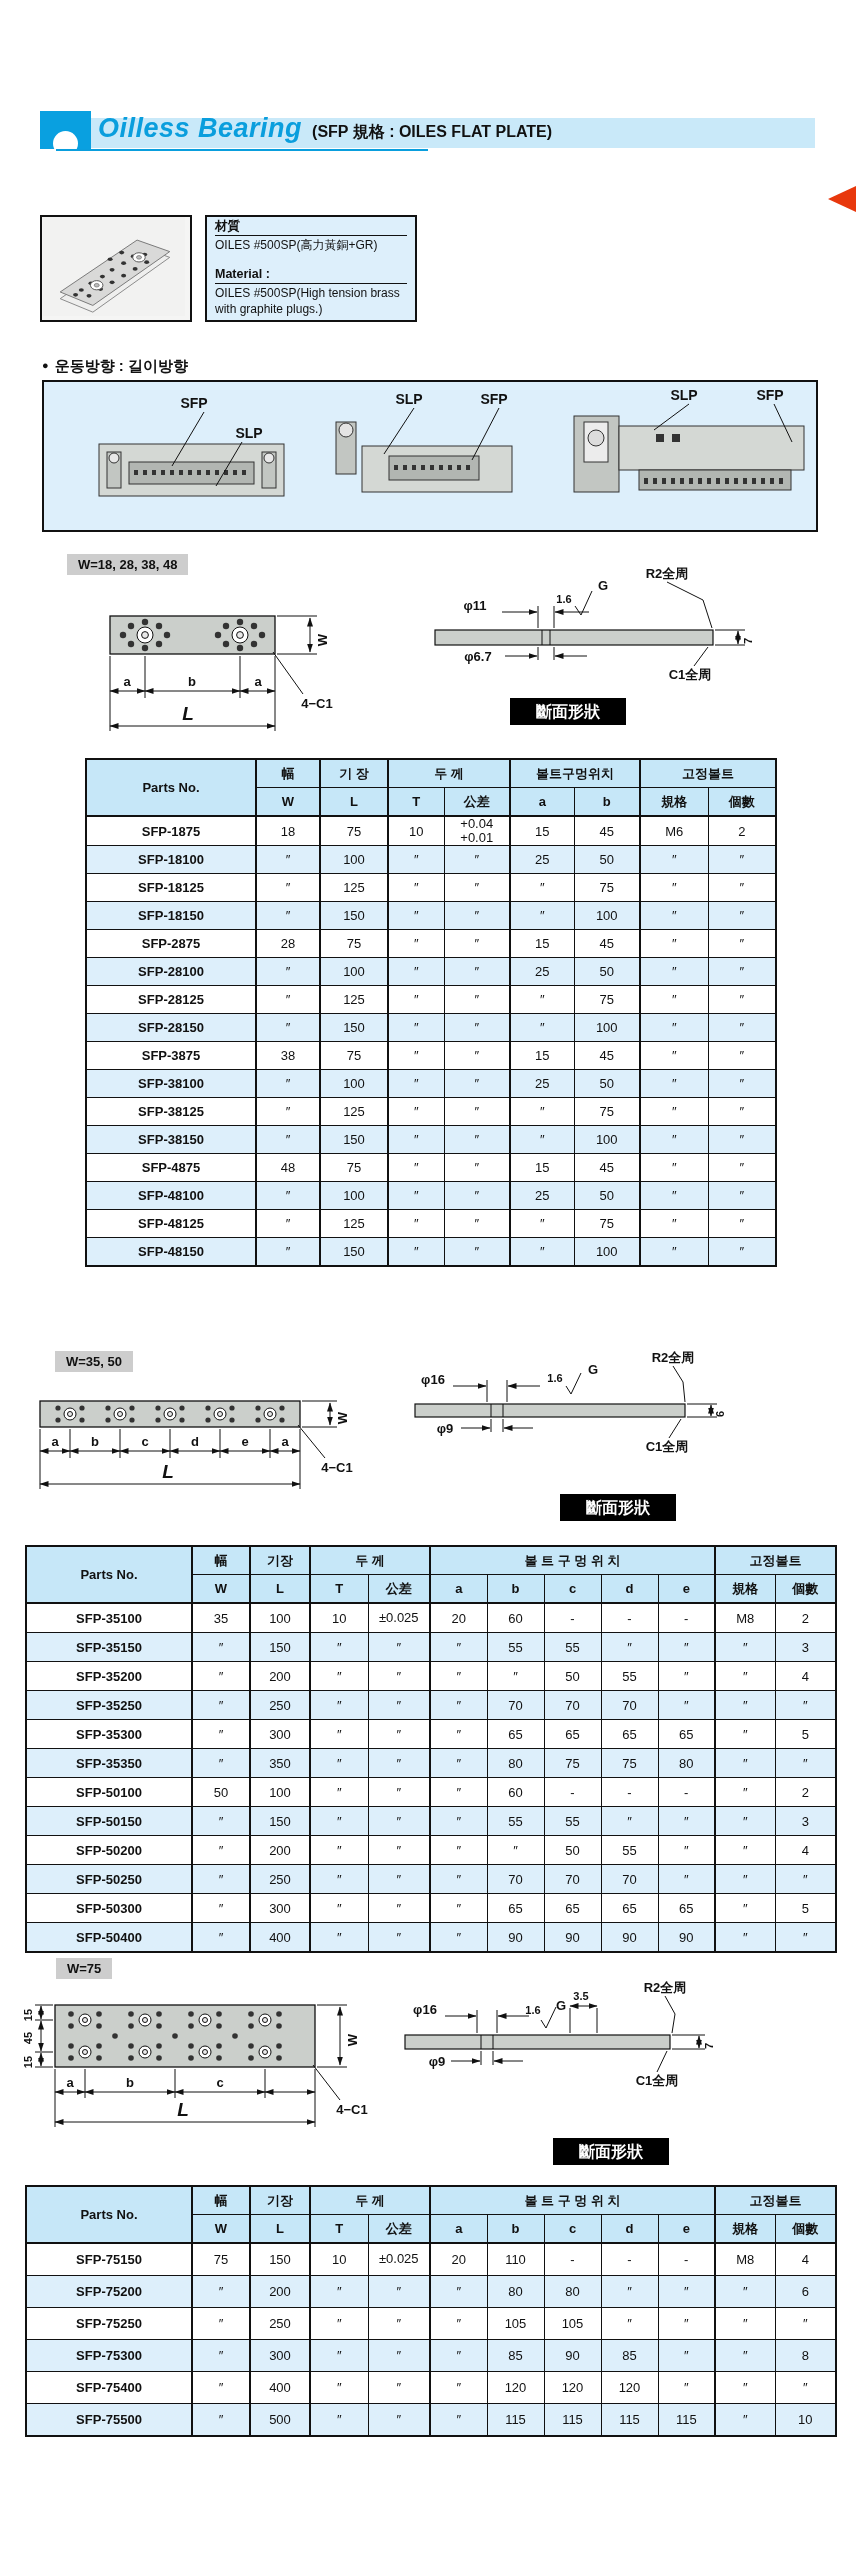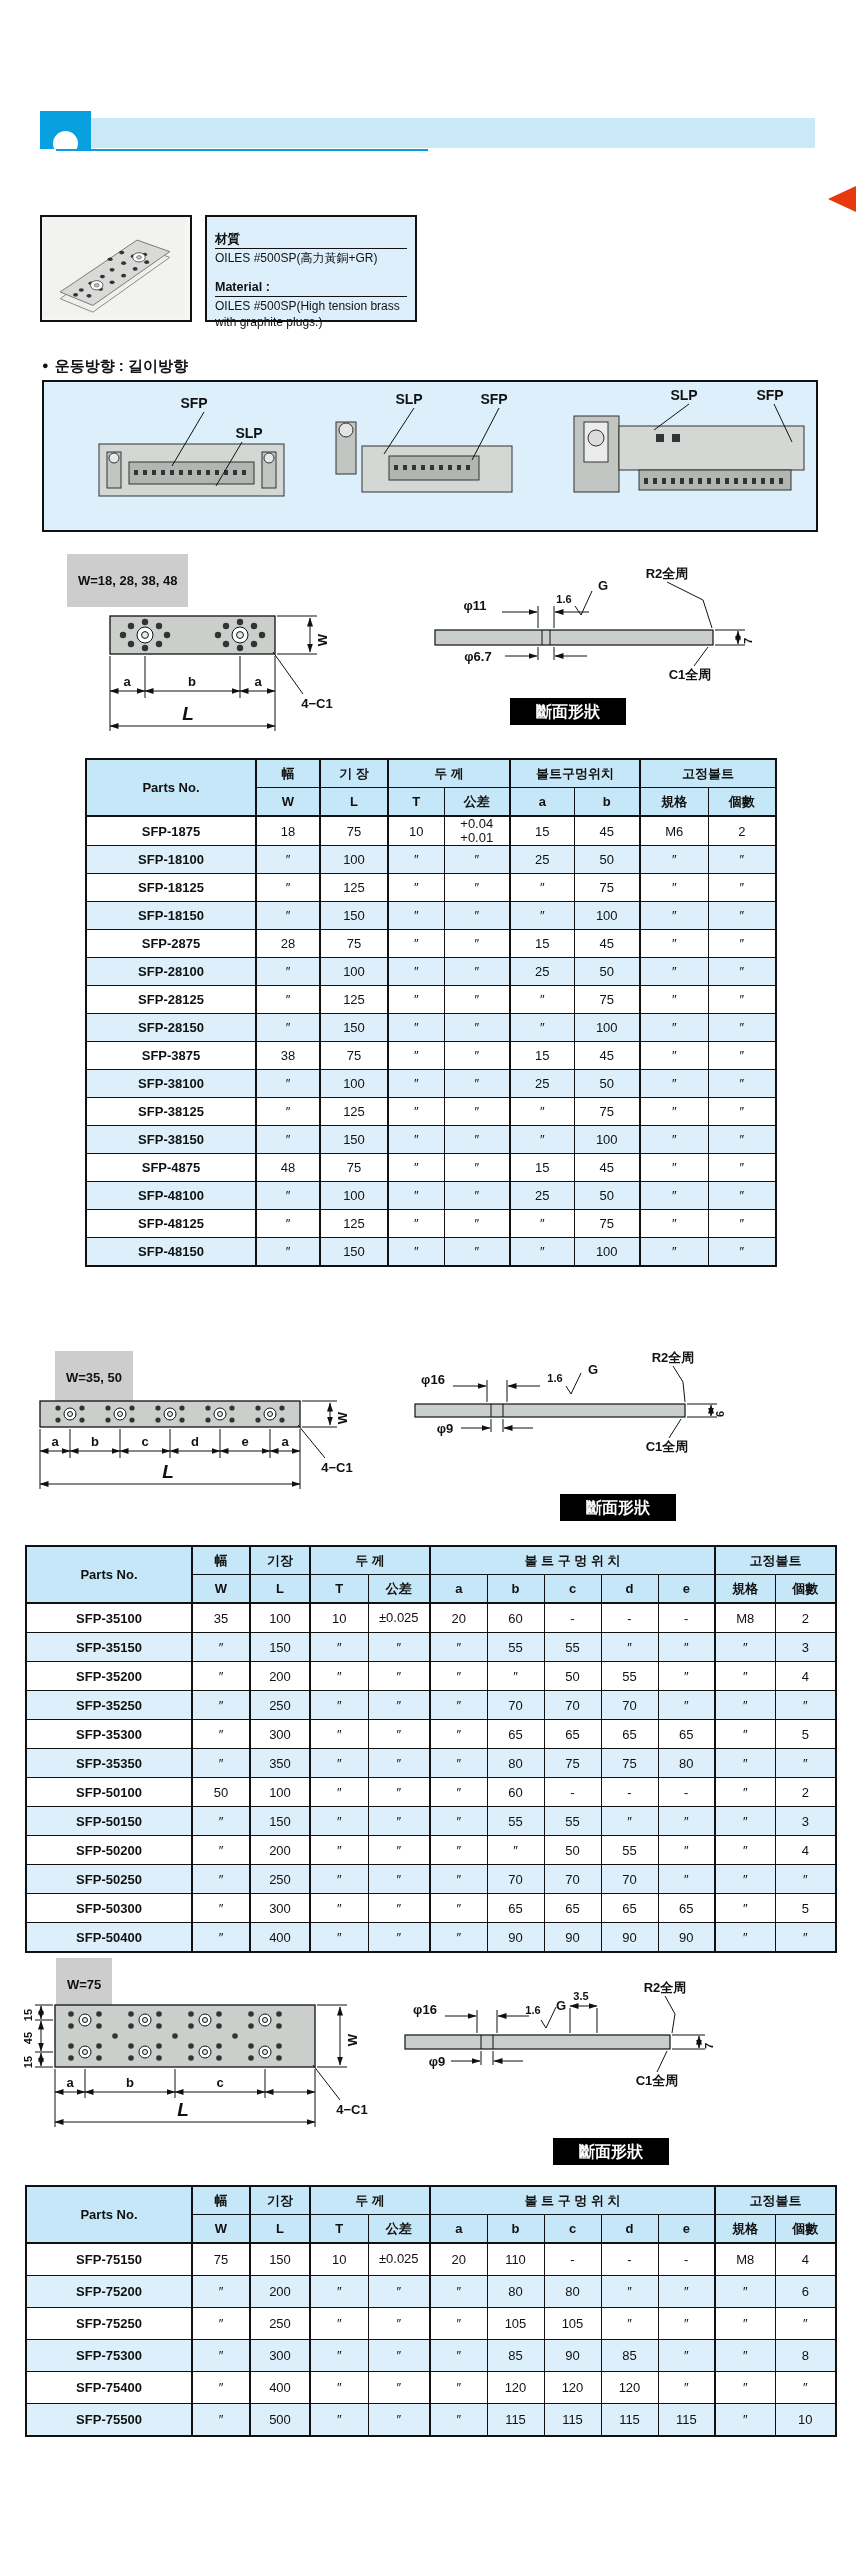--- a/index.html
+++ b/index.html
@@ -12,37 +12,37 @@
   .header-square{left:40px;top:111px;width:51px;height:38px;background:#09a0e0;overflow:hidden;}
   .header-square .arc{position:absolute;left:13px;top:20px;width:25px;height:25px;border-radius:50%;background:#ffffff;}
   .title-line{left:98px;top:113px;white-space:nowrap;}
   .title{font-size:27px;font-style:italic;font-weight:bold;color:#0a9edd;letter-spacing:.5px;}
   .subtitle{font-size:16px;font-weight:bold;color:#111;margin-left:10px;}
   .title-underline{left:56px;top:149px;width:372px;height:2px;background:#0a9edd;}
   .page-marker{left:828px;top:184px;}
 
   
   .photo-box{left:40px;top:215px;width:148px;height:103px;border:2px solid #111;background:#f5f5f4;}
-  .info-box{border:2px solid #111;background:#ddeffb;padding:14px 8px;font-size:12px;line-height:1.3;box-sizing:border-box;}
+  .info-box{border:2px solid #111;background:#ddeffb;padding:1px 8px;font-size:12px;line-height:1.3;box-sizing:border-box;}
   .material-box{left:205px;top:215px;width:212px;height:107px;}
   .ordering-box{left:434px;top:215px;width:375px;height:107px;}
   .info-h{font-weight:bold;border-bottom:1.5px solid #111;display:block;padding-bottom:1px;margin-bottom:2px;font-size:12.5px;}
   .om-jp{font-weight:bold;font-size:12.5px;}
   .om-en{font-weight:bold;font-size:17px;margin:1px 0 3px 0;}
   .om-code{font-weight:bold;font-size:15px;display:inline-block;border-bottom:2px solid #111;padding:0 18px 1px 2px;}
   .om-part{font-weight:bold;font-size:12.5px;margin:0 0 5px 34px;}
   .om-ex{font-size:11.5px;line-height:1.35;}
 
   
   .motion-label{left:42px;top:357px;font-size:15px;font-weight:bold;}
   .motion-label .blt{font-size:11px;vertical-align:2px;margin-right:6px;}
   .motion-box{left:42px;top:380px;width:776px;height:152px;border:2px solid #111;background:#ddeffb;box-sizing:border-box;}
 
   
-  .size-label{background:#cdcdcd;font-weight:bold;font-size:13px;padding:19px 11px;display:inline-block;}
+  .size-label{background:#cdcdcd;font-weight:bold;font-size:13px;padding:3px 11px;display:inline-block;}
   #sl1{left:67px;top:554px;} #sl2{left:55px;top:1351px;} #sl3{left:56px;top:1958px;}
 
   
   svg{overflow:visible;}
   .plate{fill:#cbcfcb;stroke:#111;stroke-width:1.3;}
   .xbar{fill:#cbcfcb;stroke:#111;stroke-width:1.2;}
   .thin{stroke:#111;stroke-width:1;fill:none;}
   .dimln{stroke:#111;stroke-width:1;fill:none;}
   text.dim{font-size:13px;font-weight:bold;fill:#111;text-anchor:middle;}
   text.sml{font-size:11px;font-weight:bold;fill:#111;text-anchor:middle;}
@@ -71,20 +71,23 @@
 </style>
 </head>
 <body>
 
 <div id="canvas">
 
   <div class="abs header-bar"></div>
   <div class="abs header-square">
       <span class="arc"></span>
     </div>
+  <div class="abs title-line">
+    <span class="title">Oilless Bearing</span><span class="subtitle">(SFP 規格 : OILES FLAT PLATE)</span>
+  </div>
   <div class="abs title-underline"></div>
   <svg class="abs page-marker" width="32" height="30" viewBox="0 0 32 30">
     <polygon points="28,2 28,28 0,15" fill="#e8380d"></polygon>
   </svg>
 
   <div class="abs photo-box">
     <svg width="144" height="99" viewBox="0 0 148 103">
       <rect x="0" y="0" width="148" height="103" fill="#f2f2f1"></rect>
       <polygon points="18,85 98,30 132,42 52,99" fill="#efefee" stroke="#888" stroke-width="1"></polygon>
       <polygon points="18,78 98,24 132,36 52,92" fill="#d9d9d8" stroke="#777" stroke-width="1"></polygon>

